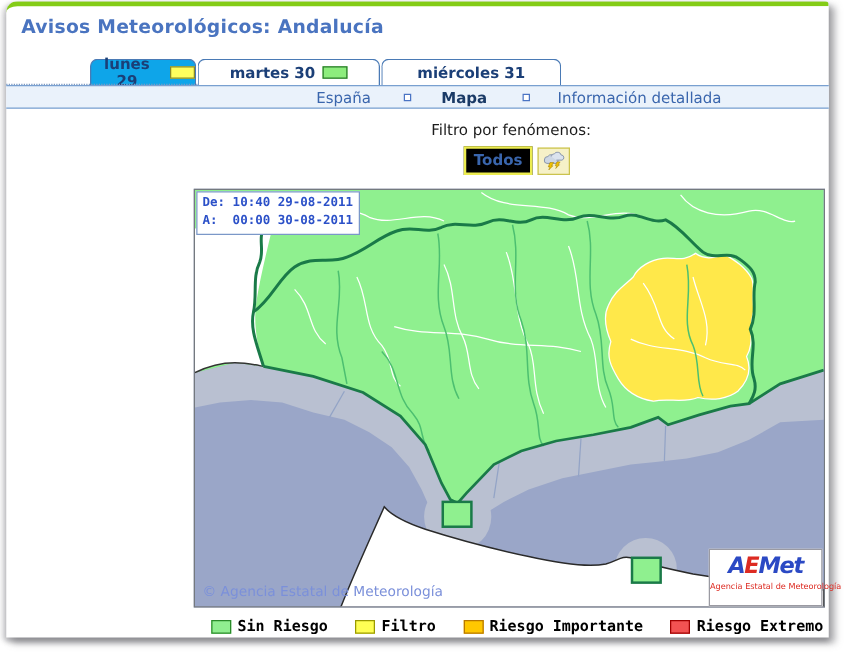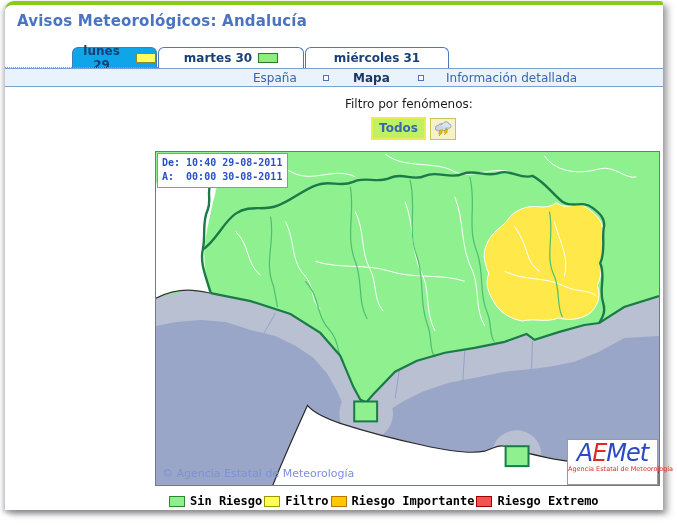--- a/index.html
+++ b/index.html
@@ -31,46 +31,46 @@
   #navbar { position:absolute; left:0; top:63px; width:658px; height:19px;
             background:#eaf2fb; border-top:1px solid #79a0d0; border-bottom:1px solid #79a0d0; }
   .nav-link { position:absolute; top:2px; font-size:12px; color:#3a66ad; cursor:pointer; }
   .nav-current { position:absolute; top:2px; font-size:12px; color:#1a3a66; font-weight:bold; }
   .nav-bullet { position:absolute; top:6px; width:6px; height:6px; border:1px solid #4a74c4;
                 background:#ffffff; }
 
   
   #filter-heading { position:absolute; left:340px; top:92px; font-size:12px; color:#1c1c1c; }
   #todos-button { position:absolute; left:366px; top:112px; width:55px; height:23px;
-                  background:#bef264; border:2px solid #ecec50; font-size:12px; font-weight:bold;
+                  background:#000000; border:2px solid #ecec50; font-size:12px; font-weight:bold;
                   color:#3a66ad; text-align:center; line-height:19px; cursor:pointer; }
   #storm-button { position:absolute; left:425px; top:113px; width:26px; height:22px;
                   background:#f6f1c8; border:1px solid #cbc34e; display:flex; align-items:center;
                   justify-content:center; cursor:pointer; }
 
   
   #map { position:absolute; left:150px; top:146px; width:505px; height:335px;
          border:1px solid #74797f; background:#9aa6c8; }
   #map svg { display:block; }
   #validity-box { position:absolute; left:1px; top:1px; background:#ffffff;
                   border:1px solid #7b98c8; padding:2px 5px 3px 4px;
                   font-family:"DejaVu Sans Mono","Liberation Mono",monospace;
                   font-size:10px; font-weight:bold; color:#2b50c8; line-height:14px;
                   white-space:pre; }
   #map-copyright { position:absolute; left:6px; bottom:5px; font-size:11px; color:#7b90da; }
   #aemet-logo { position:absolute; left:411px; top:287px; width:91px; height:46px;
                 background:#ffffff; border:1px solid #9a9aa2; text-align:center; }
-  #aemet-logo .big { font-size:24px; font-weight:normal; font-style:italic; line-height:26px;
+  #aemet-logo .big { font-size:18px; font-weight:bold; font-style:italic; line-height:26px;
                      letter-spacing:-1px; }
   #aemet-logo .blue { color:#2b49c4; } #aemet-logo .red { color:#dd2b22; }
   #aemet-logo .sub { font-size:6.5px; color:#dd2b22; white-space:nowrap; line-height:7px; }
 
   
   #legend { position:absolute; left:150px; top:486px; width:505px; height:20px;
-            display:flex; align-items:center; gap:2px; padding-left:14px;
+            display:flex; align-items:center; gap:22px; padding-left:14px;
             font-family:"DejaVu Sans Mono","Liberation Mono",monospace;
             font-size:12px; font-weight:bold; color:#000; }
   .legend-item { display:flex; align-items:center; gap:5px; }
   .legend-swatch { width:16px; height:11px; border:1px solid #555; }
 </style>
 </head>
 <body>
 
 <div id="stage">
   <div id="card">

